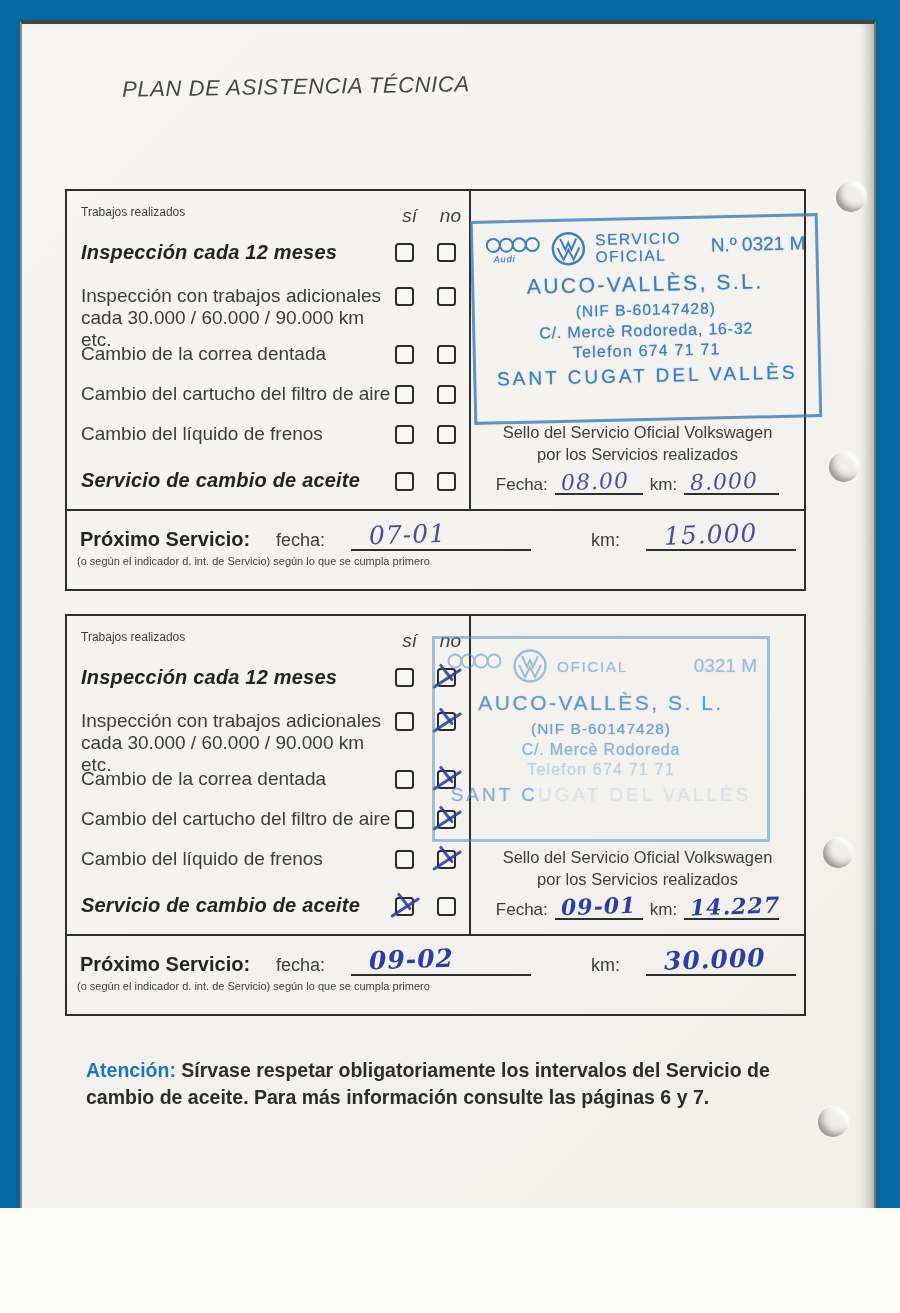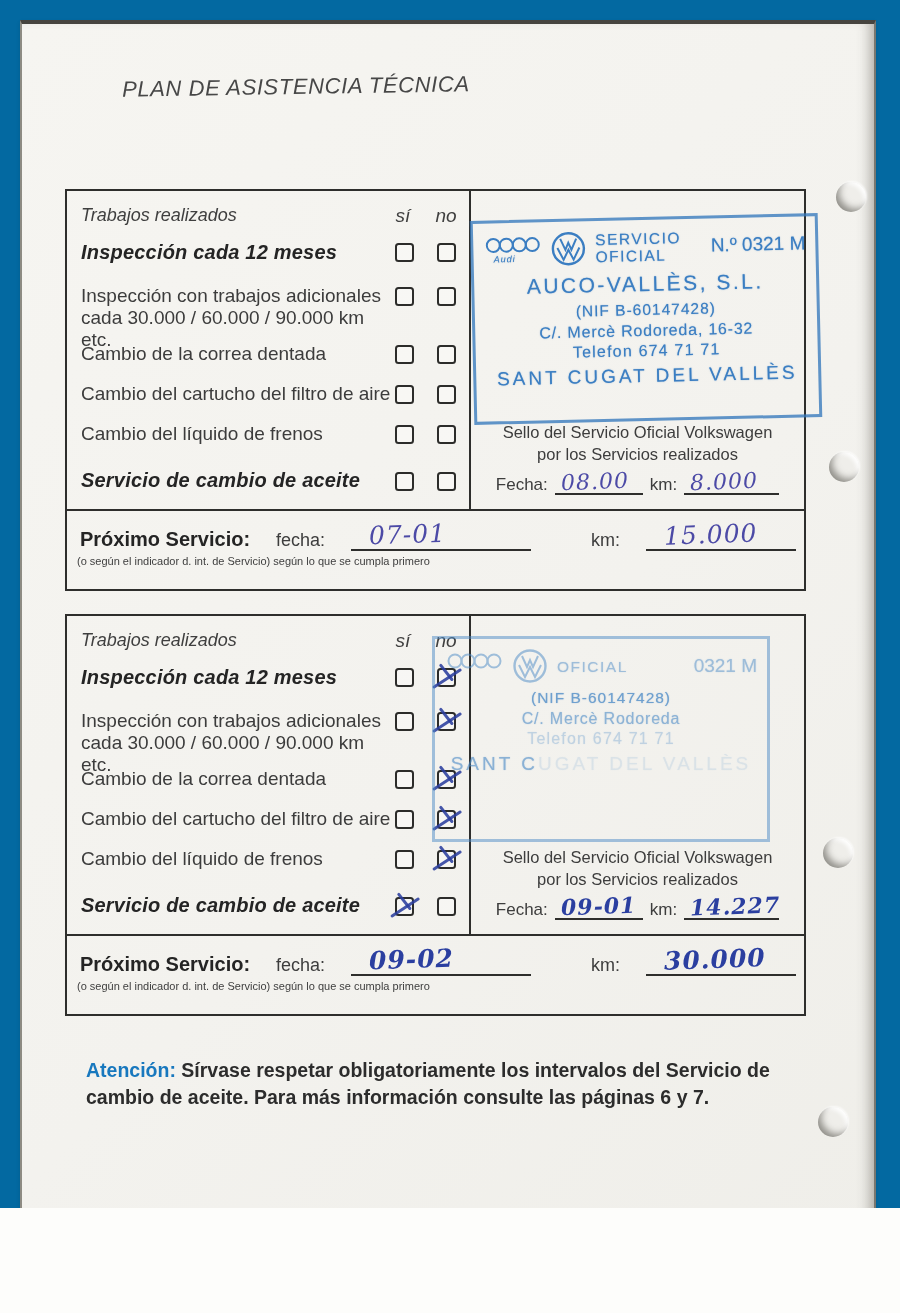--- a/index.html
+++ b/index.html
@@ -11,22 +11,22 @@
         box-shadow:inset -12px 0 14px -9px rgba(70,66,58,.45), 0 2px 4px rgba(0,0,0,.12);}
   .hole{position:absolute;width:30px;height:30px;border-radius:50%;
         background:radial-gradient(circle at 60% 38%,#fbfbf9 0%,#ececе7 55%,#e2e1db 100%);
         background-color:#efeeea;
         box-shadow:inset 5px -5px 7px -2px rgba(70,68,60,.55), inset -3px 3px 4px -1px rgba(255,255,255,.95), 1px -1px 2px rgba(255,255,255,.7);}
   .title{position:absolute;left:100px;top:50px;font-size:22px;font-style:italic;
          letter-spacing:.6px;color:#474747;transform:rotate(-.9deg);}
   
   .voucher{position:absolute;left:43px;width:737px;height:398px;border:2.5px solid #2e2e2c;}
   .v1{top:165px}.v2{top:590px}
-  .vheader-title{position:absolute;left:14px;top:14px;font-size:18px;font-style:italic;color:#3f3f3f;}
-  .colhead{position:absolute;top:14px;font-size:19px;font-style:italic;color:#3f3f3f;text-align:center;}
+  .vheader-title{position:absolute;left:14px;top:14px;font-size:12px;color:#3f3f3f;}
+  .colhead{position:absolute;top:14px;font-size:19px;font-style:italic;color:#3f3f3f;text-align:right;}
   .col-si{left:322px;width:28px}.col-no{left:364px;width:30px}
   .vdivider{position:absolute;left:402px;top:0;width:2px;height:318px;background:#2e2e2c;}
   .hline{position:absolute;left:0;right:0;top:318px;height:2px;background:#2e2e2c;}
   .rowlabel{position:absolute;left:14px;font-size:19px;color:#3c3c3c;line-height:22px;max-width:310px;}
   .rowlabel.b{font-weight:bold;font-size:20px;color:#242424;letter-spacing:.2px;font-style:italic;}
   .cb{position:absolute;width:15px;height:15px;border:2.5px solid #2c2c2a;border-radius:3.5px;background:rgba(255,255,255,.35);}
   .cb-si{left:328px}.cb-no{left:370px}
   .cb.checked::before{content:"";position:absolute;left:-9px;top:7px;width:34px;height:2.6px;
         background:#2b3f9e;border-radius:2px;transform:rotate(-33deg);opacity:.88;}
   .cb.checked::after{content:"";position:absolute;left:-3px;top:1px;width:21px;height:2.6px;
@@ -246,20 +246,21 @@
                 </g>
                 <g fill="none" stroke="#4b8ac6" stroke-width="2">
                   <path d="M10 8 L15 19 L18 12 L21 19 L26 8"></path>
                   <path d="M7 17 L13 29 L18 19 L23 29 L29 17"></path>
                 </g>
               </svg>
           </span>
           <span class="st-so">OFICIAL</span>
           <span class="st-num" style="opacity:1.6">0321 M</span>
         </div>
+        <div class="st-name" style="opacity:.85">AUCO-VALLÈS, S. L.</div>
         <div class="st-nif" style="opacity:.78">(NIF B-60147428)</div>
         <div class="st-addr" style="opacity:.6">C/. Mercè Rodoreda</div>
         <div class="st-phone" style="opacity:.3">Telefon 674 71 71</div>
         <div class="st-city"><span style="opacity:.62">SANT C</span><span style="opacity:.14">UGAT DEL VALLÈS</span></div>
       </div>
 
       <div class="hline"></div>
       <div class="prox">
         <span class="pb">Próximo Servicio:</span>
         <span>fecha:</span>

